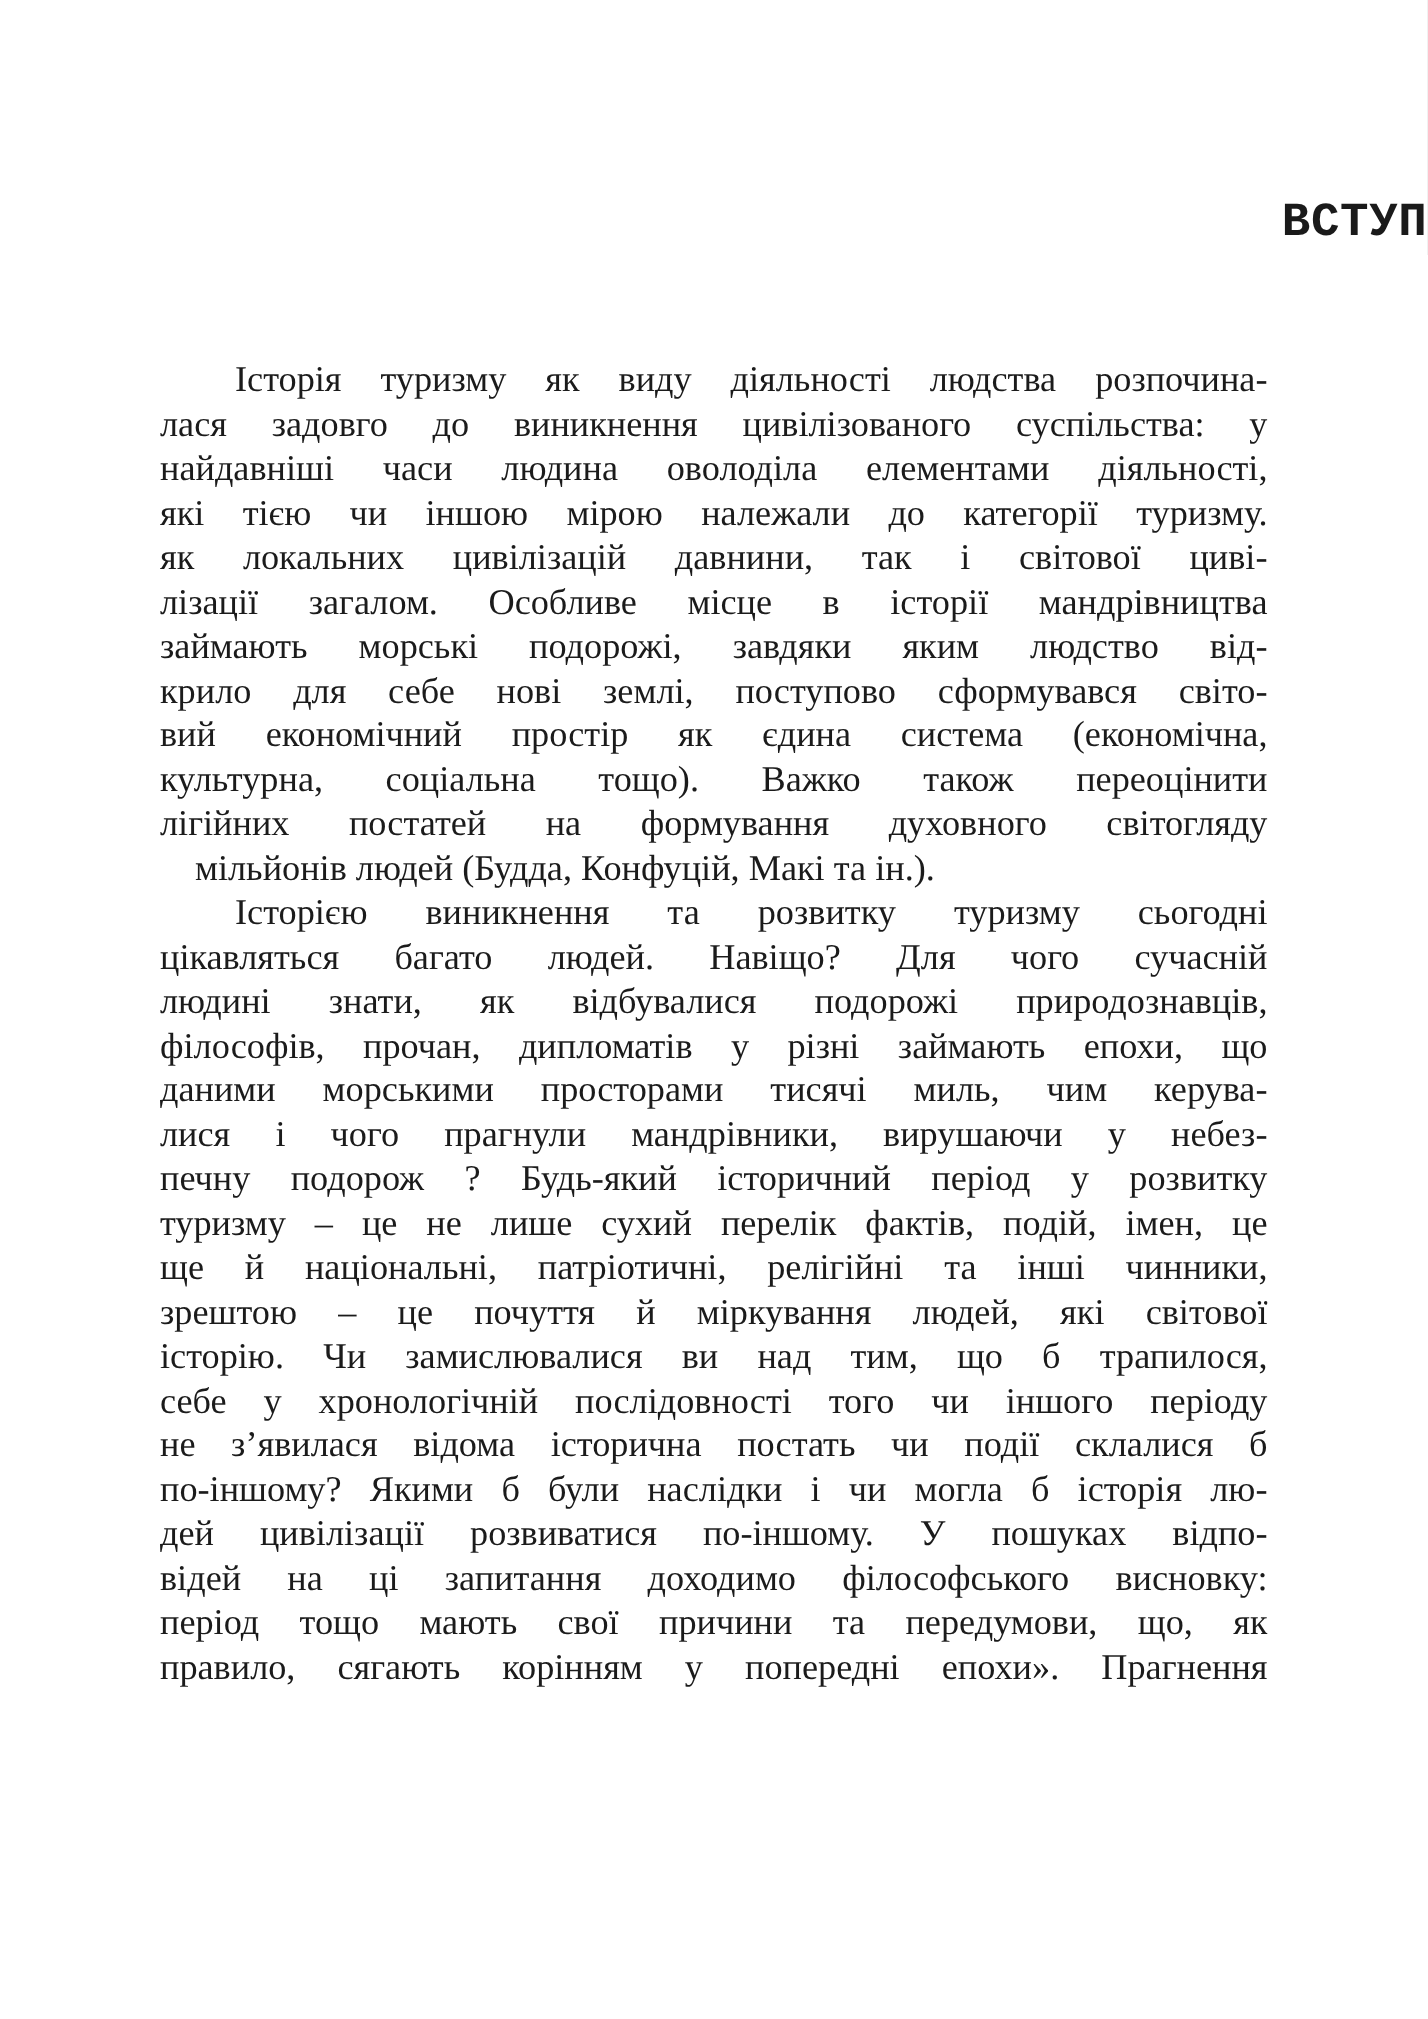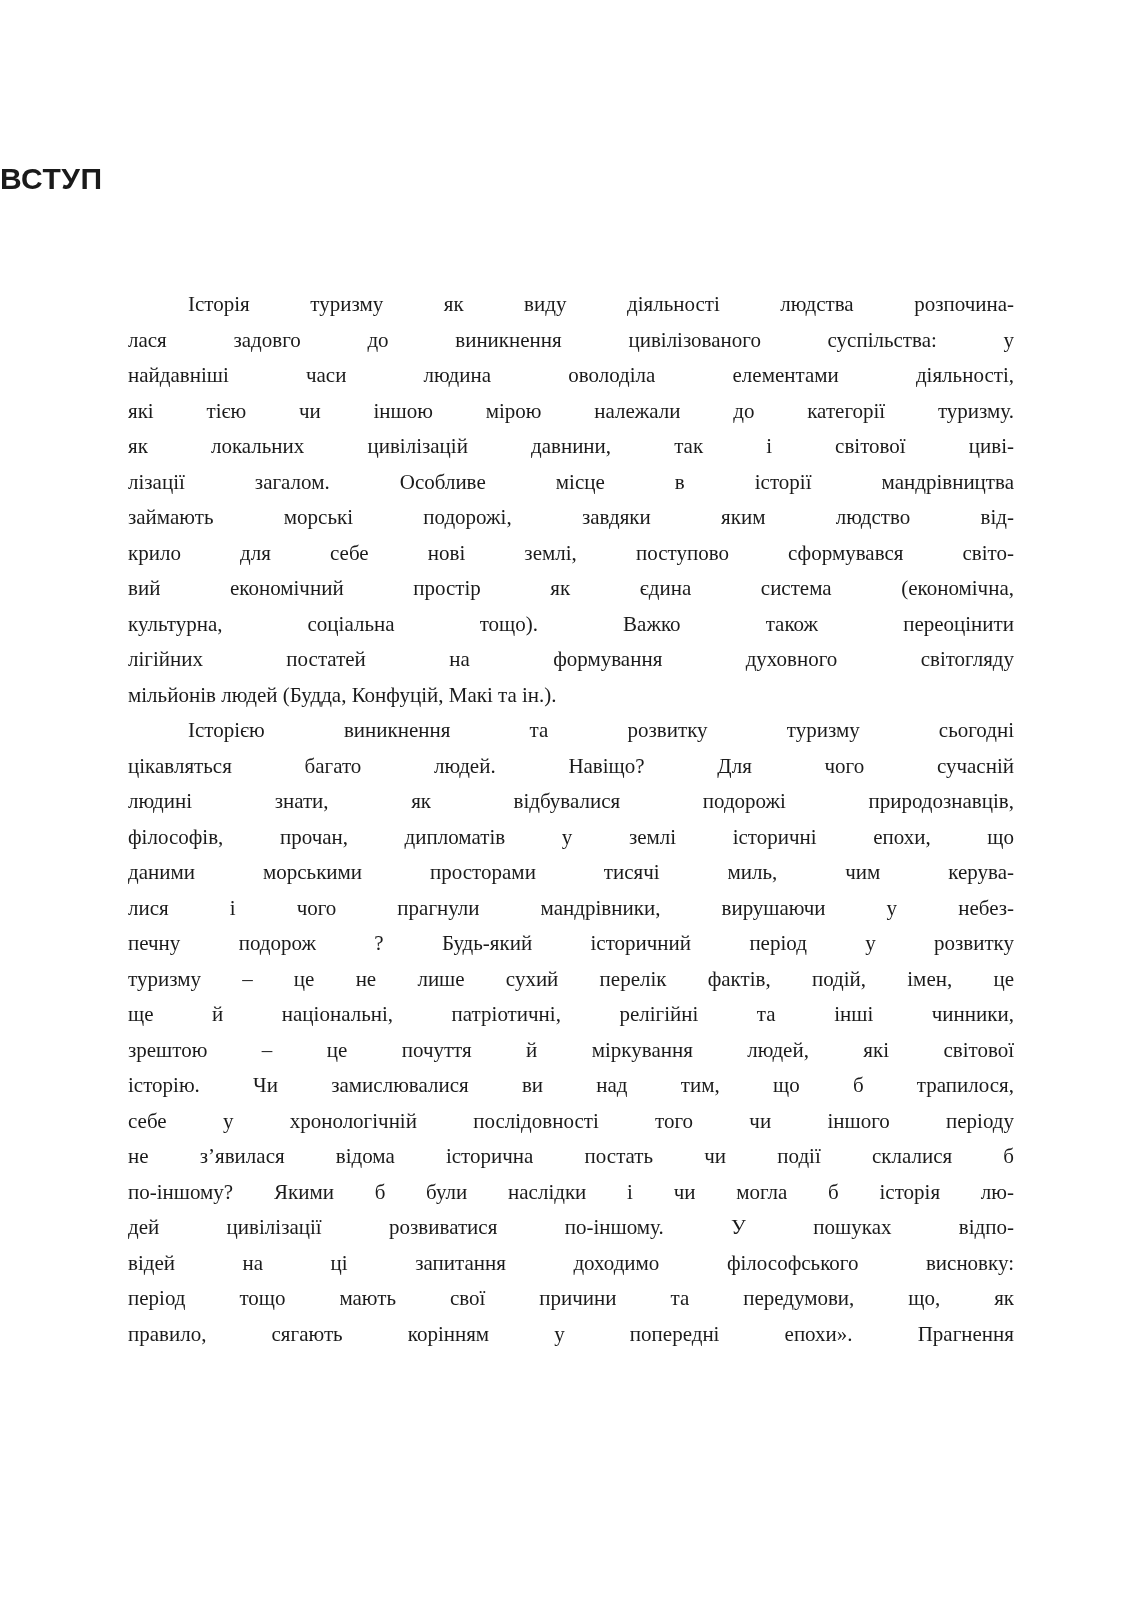--- a/index.html
+++ b/index.html
@@ -14,54 +14,55 @@
     background: #ffffff;
     overflow: hidden;
     font-family: "Liberation Serif", serif;
   }
   .title {
     position: absolute;
     top: 161px;
     left: 0;
     width: 100%;
     margin: 0;
-    text-align: left;
-    font-family: Liberation Sans, sans-serif;
+    text-align: right;
+    font-family: Liberation Mono, monospace;
     font-weight: bold;
-    font-size: 30px;
+    font-size: 38px;
     line-height: 35px;
     letter-spacing: 0.5px;
     color: #1a1a1a;
   }
   .body-text {
     position: absolute;
     top: 287px;
     left: 128px;
     width: 886px;
     font-family: "Liberation Serif", serif;
-    font-size: 21px;
+    font-size: 29px;
     line-height: 35.5px;
     color: #1b1b1b;
   }
   .paragraph {
     margin: 0;
     padding: 0;
   }
   .line {
     height: 35.5px;
     overflow: hidden;
     text-align: justify;
     text-align-last: justify;
     white-space: normal;
   }
   .line.first {
     padding-left: 60px;
   }
   .line.no-just {
     text-align-last: left;
+    margin-left: 28px;
   }
 </style>
 </head>
 <body>
 
 <div class="page">
   <h1 class="title">ВСТУП</h1>
   <div class="body-text">
       <div class="paragraph">
         <div class="line first">Історія туризму як виду діяльності людства розпочина-</div>
@@ -74,21 +75,21 @@
         <div class="line">крило для себе нові землі, поступово сформувався світо-</div>
         <div class="line">вий економічний простір як єдина система (економічна,</div>
         <div class="line">культурна, соціальна тощо). Важко також переоцінити</div>
         <div class="line">лігійних постатей на формування духовного світогляду</div>
         <div class="line no-just">мільйонів людей (Будда, Конфуцій, Макі та ін.).</div>
       </div>
       <div class="paragraph">
         <div class="line first">Історією виникнення та розвитку туризму сьогодні</div>
         <div class="line">цікавляться багато людей. Навіщо? Для чого сучасній</div>
         <div class="line">людині знати, як відбувалися подорожі природознавців,</div>
-        <div class="line">філософів, прочан, дипломатів у землі історичні епохи, що</div>
+        <div class="line">філософів, прочан, дипломатів у різні займають епохи, що</div>
         <div class="line">даними морськими просторами тисячі миль, чим керува-</div>
         <div class="line">лися і чого прагнули мандрівники, вирушаючи у небез-</div>
         <div class="line">печну подорож ? Будь-який історичний період у розвитку</div>
         <div class="line">туризму – це не лише сухий перелік фактів, подій, імен, це</div>
         <div class="line">ще й національні, патріотичні, релігійні та інші чинники,</div>
         <div class="line">зрештою – це почуття й міркування людей, які світової</div>
         <div class="line">історію. Чи замислювалися ви над тим, що б трапилося,</div>
         <div class="line">себе у хронологічній послідовності того чи іншого періоду</div>
         <div class="line">не з’явилася відома історична постать чи події склалися б</div>
         <div class="line">по-іншому? Якими б були наслідки і чи могла б історія лю-</div>

